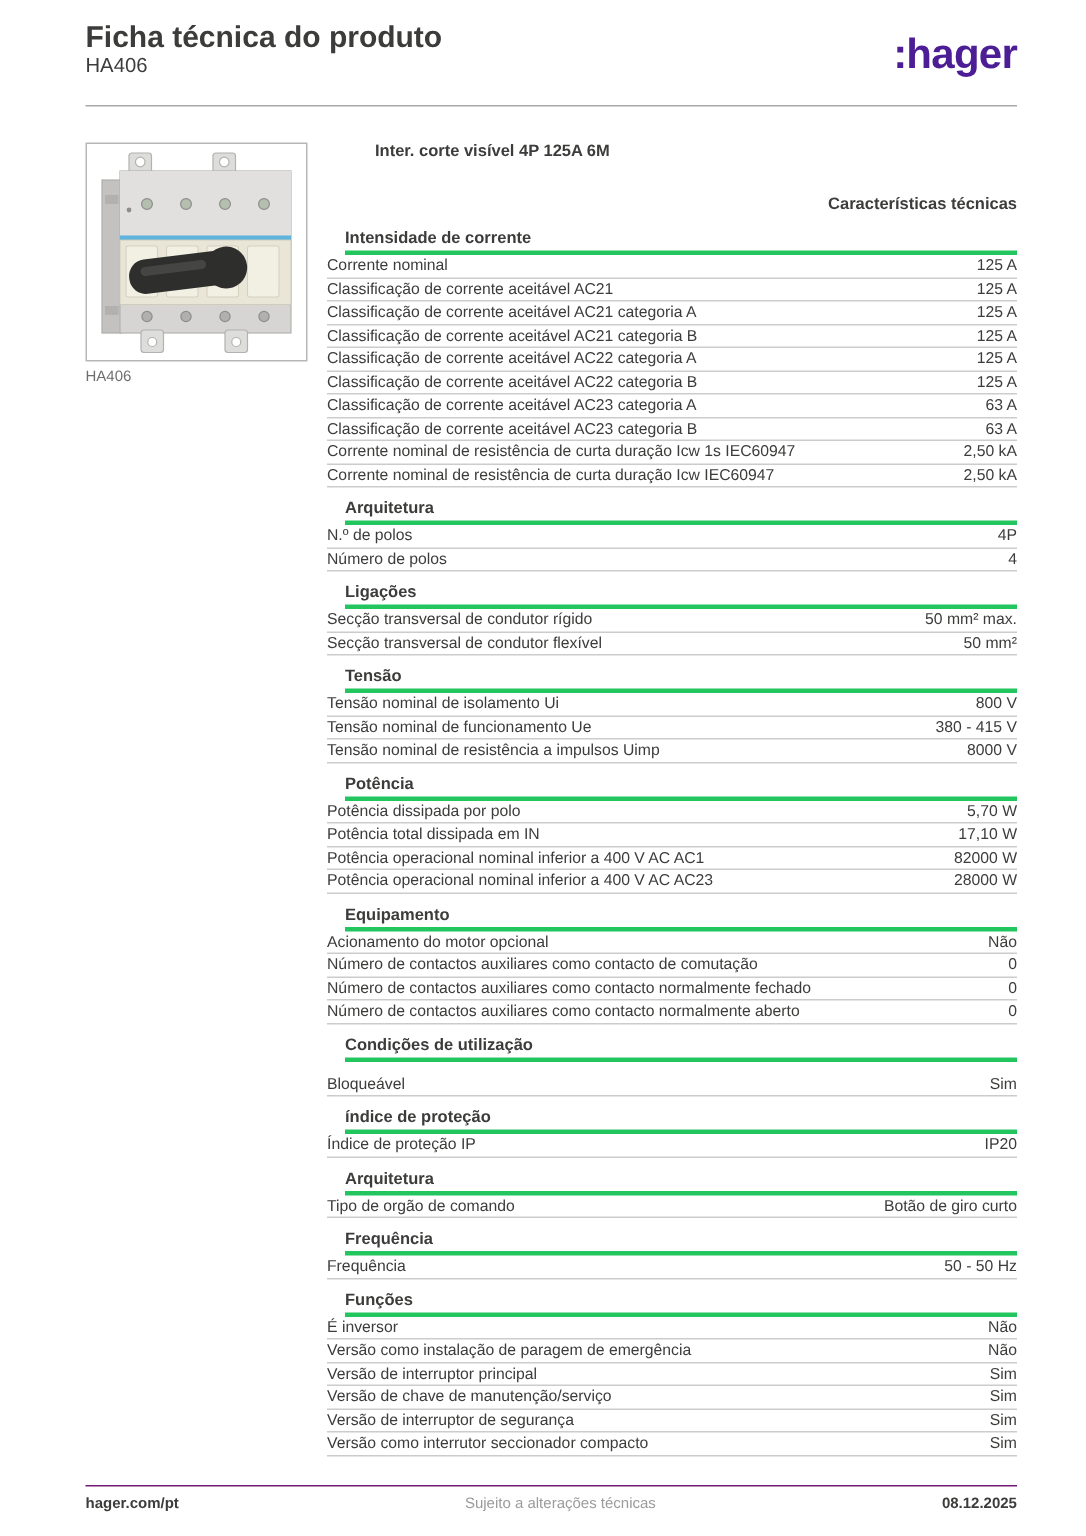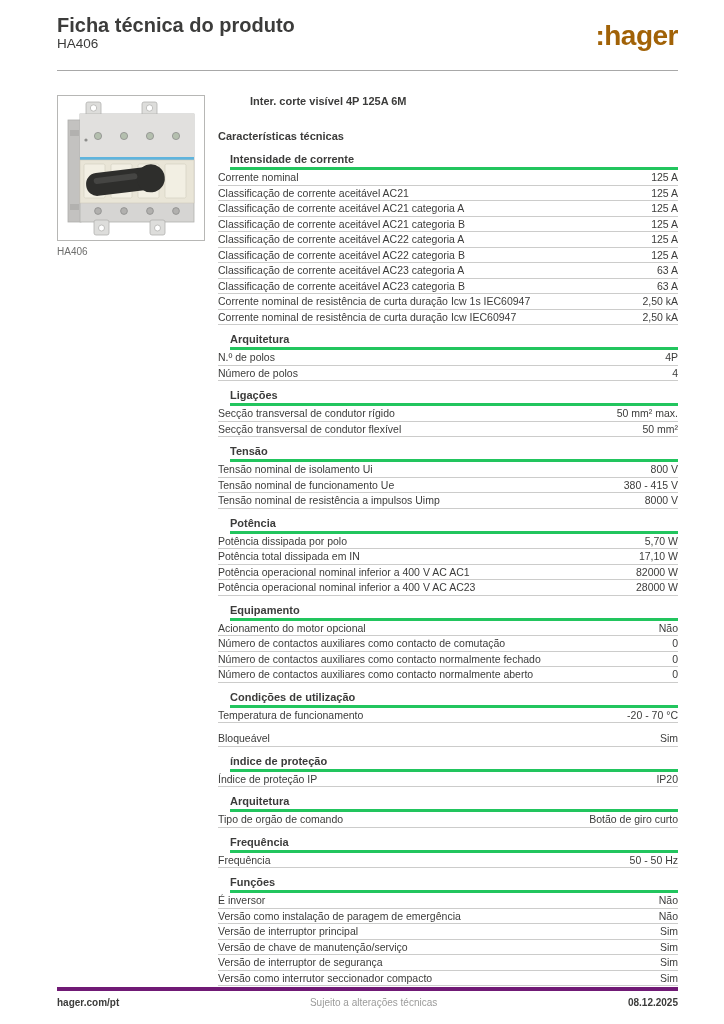--- a/index.html
+++ b/index.html
@@ -32,60 +32,60 @@
   .content { position: absolute; left: 57px; right: 46px; top: 95px; display: flex; }
   .left-col { width: 148px; flex: 0 0 148px; }
   .image-frame {
     width: 148px; height: 146px; border: 1px solid #b7b7b5; background: #fff;
     overflow: hidden;
   }
   .image-caption { font-size: 10px; color: #6e6e6d; margin-top: 5px; }
 
   .right-col { flex: 1; margin-left: 13px; }
   .product-desc { font-size: 11px; font-weight: bold; line-height: 13px; margin-left: 32px; }
-  .tech-heading { font-size: 11px; font-weight: bold; margin-top: 22px; }
+  .tech-heading { font-size: 11px; font-weight: bold; margin-top: 22px; text-align: right; }
 
   
   .spec-sections { margin-top: 11px; }
   .spec-section { margin-top: 8px; }
   .spec-section-title {
     font-size: 11px; font-weight: bold; line-height: 12px;
     padding-bottom: 2px; border-bottom: 3px solid #22c55e; margin-left: 12px;
   }
   .spec-row {
     display: flex; justify-content: space-between; align-items: center;
     font-size: 10.5px; line-height: 10.5px;
     padding: 2px 0 2px 0;
     border-bottom: 1px solid #cccccb;
   }
   .spec-label { text-align: left; white-space: nowrap; }
   .spec-value { text-align: right; white-space: nowrap; padding-left: 10px; }
 
   
   .footer {
     position: absolute; left: 57px; right: 46px; bottom: 16px;
-    border-top: 4px solid #701a75;
+    border-top: 1px solid #701a75;
     padding-top: 6px;
     display: flex; justify-content: space-between; align-items: baseline;
   }
   .footer-left  { font-size: 10px; font-weight: bold; }
   .footer-center{ font-size: 10px; color: #9b9b9a; }
   .footer-right { font-size: 10px; font-weight: bold; }
 </style>
 </head>
 <body>
 
 <div class="page">
 
   <div class="header">
     <div class="header-titles">
       <div class="doc-title">Ficha técnica do produto</div>
       <div class="doc-subtitle">HA406</div>
     </div>
-    <div class="brand-logo" style="color: #a16207;">:hager</div>
+    <div class="brand-logo" style="color: #4c1d95;">:hager</div>
   </div>
   <div class="header-rule"></div>
 
   <div class="content">
 
     <div class="left-col">
       <div class="image-frame">
         <svg width="146" height="144" viewBox="0 0 146 144" aria-hidden="true">
 
           <g stroke="#b2b2b0" stroke-width="0.8" fill="#dddddb">
@@ -258,24 +258,20 @@
               <span class="spec-label">Número de contactos auxiliares como contacto normalmente fechado</span>
               <span class="spec-value">0</span>
             </div>
             <div class="spec-row">
               <span class="spec-label">Número de contactos auxiliares como contacto normalmente aberto</span>
               <span class="spec-value">0</span>
             </div>
           </section>
           <section class="spec-section">
             <div class="spec-section-title">Condições de utilização</div>
-            <div class="spec-row">
-              <span class="spec-label">Temperatura de funcionamento</span>
-              <span class="spec-value">-20 - 70 °C</span>
-            </div>
           </section>
           <section class="spec-section">
             <div class="spec-row">
               <span class="spec-label">Bloqueável</span>
               <span class="spec-value">Sim</span>
             </div>
           </section>
           <section class="spec-section">
             <div class="spec-section-title">índice de proteção</div>
             <div class="spec-row">

